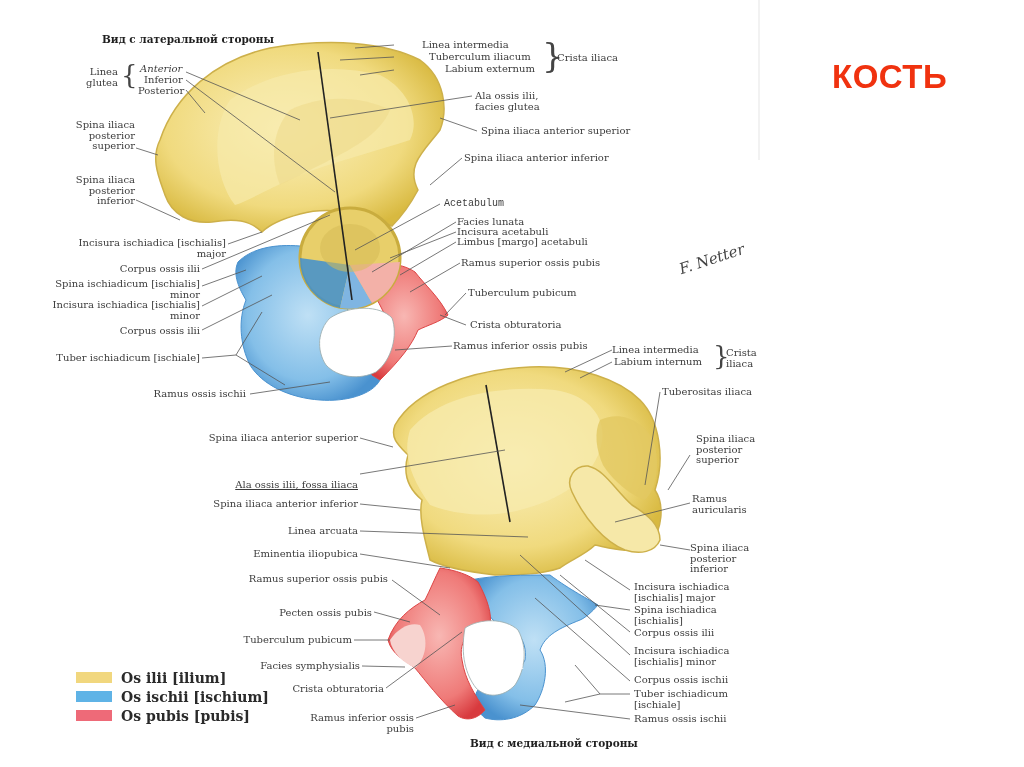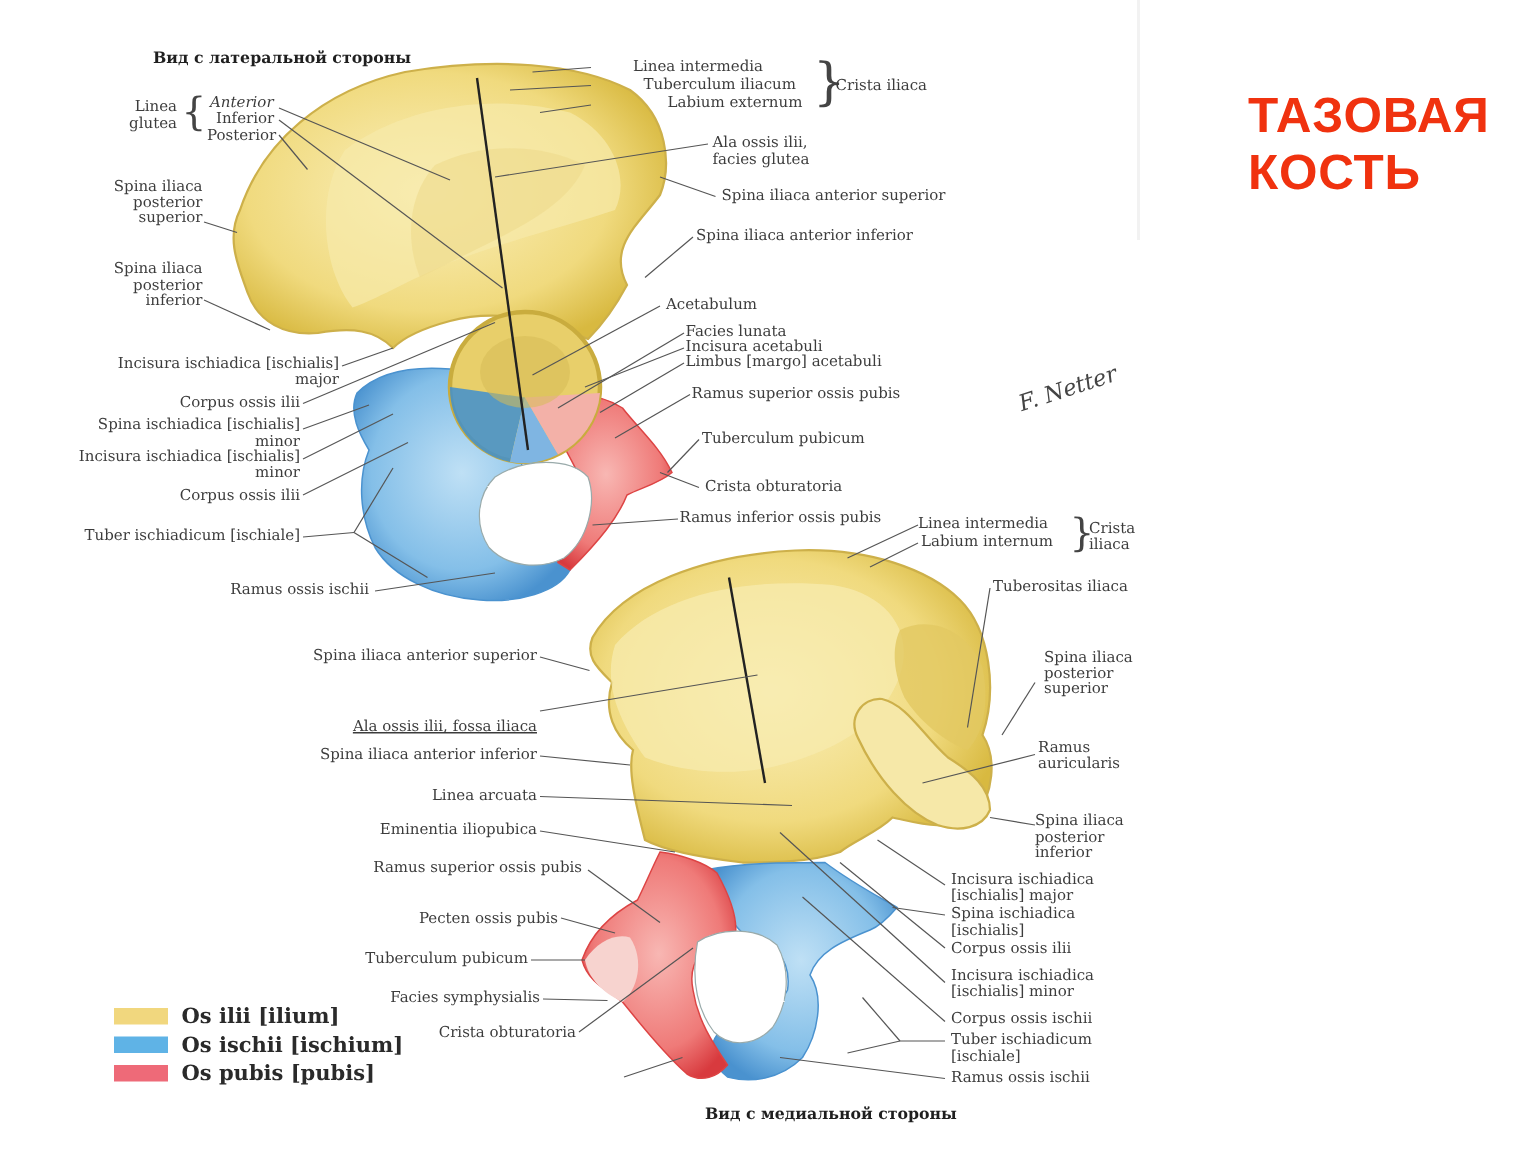--- a/index.html
+++ b/index.html
@@ -145,21 +145,20 @@
       <line x1="630" y1="694" x2="600" y2="694"></line>
       <line x1="600" y1="694" x2="575" y2="665"></line>
       <line x1="600" y1="694" x2="565" y2="702"></line>
       <line x1="630" y1="719" x2="520" y2="705"></line>
     </g>
   </svg>
 
   <div class="right-frame"></div>
 
   <div class="slide-title">
-    <div>ТАЗОВАЯ</div>
     <div>КОСТЬ</div>
   </div>
 
   <div class="signature">F. Netter</div>
 
   <div class="view-title" style="left:102px;top:33px;">Вид с латеральной стороны</div>
 
   <div class="lbl r" style="left:80px;top:67px;width:38px;">
     <div>Linea</div>
     <div>glutea</div>
@@ -178,21 +177,21 @@
     <div>Spina iliaca</div>
     <div>posterior</div>
     <div>inferior</div>
   </div>
   <div class="lbl r" style="left:20px;top:238px;width:206px;">
     <div>Incisura ischiadica [ischialis]</div>
     <div>major</div>
   </div>
   <div class="lbl r" style="left:20px;top:264px;width:180px;">Corpus ossis ilii</div>
   <div class="lbl r" style="left:20px;top:279px;width:180px;">
-    <div>Spina ischiadica [ischialis]</div>
+    <div>Spina ischiadicum [ischialis]</div>
     <div>minor</div>
   </div>
   <div class="lbl r" style="left:20px;top:300px;width:180px;">
     <div>Incisura ischiadica [ischialis]</div>
     <div>minor</div>
   </div>
   <div class="lbl r" style="left:20px;top:326px;width:180px;">Corpus ossis ilii</div>
   <div class="lbl r" style="left:20px;top:353px;width:180px;">Tuber ischiadicum [ischiale]</div>
   <div class="lbl r" style="left:60px;top:389px;width:186px;">Ramus ossis ischii</div>
 
@@ -201,21 +200,21 @@
   <div class="lbl l" style="left:445px;top:64px;">Labium externum</div>
   <div class="brace" style="left:542px;top:38px;font-size:34px;line-height:34px;">}</div>
   <div class="lbl l" style="left:557px;top:53px;">Crista iliaca</div>
 
   <div class="lbl l" style="left:475px;top:91px;">
     <div>Ala ossis ilii,</div>
     <div>facies glutea</div>
   </div>
   <div class="lbl l" style="left:481px;top:126px;">Spina iliaca anterior superior</div>
   <div class="lbl l" style="left:464px;top:153px;">Spina iliaca anterior inferior</div>
-  <div class="lbl l" style="left:444px;top:199px;">Acetabulum</div>
+  <div class="lbl l" style="left:444px;top:199px;font-family:Liberation Mono, monospace;">Acetabulum</div>
   <div class="lbl l" style="left:457px;top:217px;">Facies lunata</div>
   <div class="lbl l" style="left:457px;top:227px;">Incisura acetabuli</div>
   <div class="lbl l" style="left:457px;top:237px;text-align:right;">Limbus [margo] acetabuli</div>
   <div class="lbl l" style="left:461px;top:258px;">Ramus superior ossis pubis</div>
   <div class="lbl l" style="left:468px;top:288px;">Tuberculum pubicum</div>
   <div class="lbl l" style="left:470px;top:320px;">Crista obturatoria</div>
   <div class="lbl l" style="left:453px;top:341px;">Ramus inferior ossis pubis</div>
 
   <div class="lbl" style="left:320px;top:324px;text-align:center;color:#fff;font-size:10px;">
     <div>Foramen</div>
@@ -268,20 +267,24 @@
   <div class="lbl r" style="left:150px;top:433px;width:208px;">Spina iliaca anterior superior</div>
   <div class="lbl r" style="left:150px;top:480px;width:208px;text-decoration:underline;">Ala ossis ilii, fossa iliaca</div>
   <div class="lbl r" style="left:150px;top:499px;width:208px;">Spina iliaca anterior inferior</div>
   <div class="lbl r" style="left:150px;top:526px;width:208px;">Linea arcuata</div>
   <div class="lbl r" style="left:150px;top:549px;width:208px;">Eminentia iliopubica</div>
   <div class="lbl r" style="left:150px;top:574px;width:238px;">Ramus superior ossis pubis</div>
   <div class="lbl r" style="left:150px;top:608px;width:222px;">Pecten ossis pubis</div>
   <div class="lbl r" style="left:150px;top:635px;width:202px;">Tuberculum pubicum</div>
   <div class="lbl r" style="left:150px;top:661px;width:210px;">Facies symphysialis</div>
   <div class="lbl r" style="left:150px;top:684px;width:234px;">Crista obturatoria</div>
+  <div class="lbl r" style="left:200px;top:713px;width:214px;">
+    <div>Ramus inferior ossis</div>
+    <div>pubis</div>
+  </div>
 
   <div class="lbl" style="left:470px;top:650px;text-align:center;color:#fff;font-size:10px;">
     <div>Foramen</div>
     <div>obturatum</div>
   </div>
 
   <div class="view-title" style="left:470px;top:737px;">Вид с медиальной стороны</div>
 
   <div class="legend">
     <div class="legend-row">

